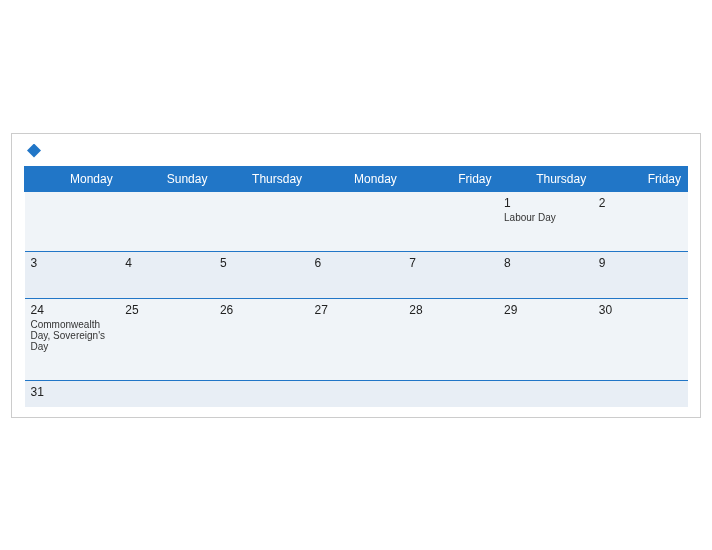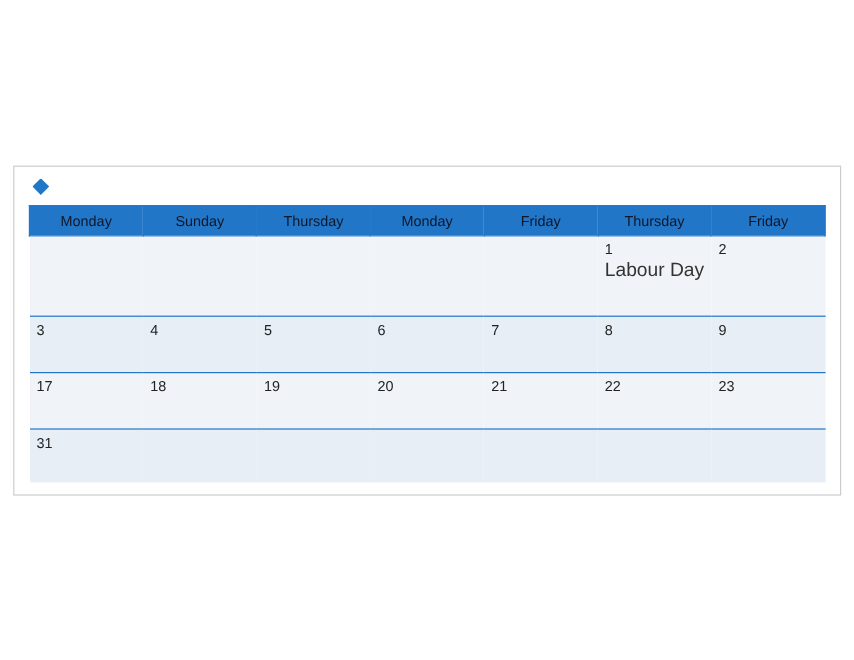--- a/index.html
+++ b/index.html
@@ -59,53 +59,53 @@
       color: #333;
       align-self: flex-start;
       padding-top: 4px;
     }
     .cal-table {
       width: 100%;
       border-collapse: collapse;
     }
     .cal-table thead tr th {
       background: #2176c7;
-      color: #0f172a;
+      color: #ffffff;
       font-size: 12px;
       font-weight: normal;
       padding: 5px 6px;
-      text-align: center;
+      text-align: right;
       border: 1px solid #2176c7;
     }
     .cal-table tbody tr {
       background: #f0f4f8;
     }
     .cal-table tbody tr:nth-child(even) {
       background: #e8eef5;
     }
     .cal-table tbody td {
       border-top: 1.5px solid #2176c7;
       border-bottom: none;
       border-left: none;
       border-right: none;
       vertical-align: top;
       padding: 4px 6px 28px 6px;
       font-size: 12px;
       color: #222;
       width: calc(100% / 7);
     }
     .cal-table tbody tr:last-child td {
-      padding-bottom: 26px;
+      padding-bottom: 8px;
     }
     .day-num {
       font-size: 12px;
       display: block;
     }
     .event-label {
-      font-size: 16px;
+      font-size: 10px;
       color: #333;
       display: block;
       margin-top: 2px;
     }
     .logo-row {
       display: flex;
       align-items: center;
       gap: 1px;
     }
   </style>
@@ -170,39 +170,40 @@
           </td>
           <td>
             <span class="day-num">8</span>
           </td>
           <td>
             <span class="day-num">9</span>
           </td>
         </tr>
         <tr>
           <td>
-            <span class="day-num">17</span>
-          </td>
-          <td>
-            <span class="day-num">18</span>
-          </td>
-          <td>
-            <span class="day-num">19</span>
-          </td>
-          <td>
-            <span class="day-num">20</span>
-          </td>
-          <td>
-            <span class="day-num">21</span>
-          </td>
-          <td>
-            <span class="day-num">22</span>
-          </td>
-          <td>
-            <span class="day-num">23</span>
+            <span class="day-num">24</span>
+            <span class="event-label">Commonwealth Day, Sovereign's Day</span>
+          </td>
+          <td>
+            <span class="day-num">25</span>
+          </td>
+          <td>
+            <span class="day-num">26</span>
+          </td>
+          <td>
+            <span class="day-num">27</span>
+          </td>
+          <td>
+            <span class="day-num">28</span>
+          </td>
+          <td>
+            <span class="day-num">29</span>
+          </td>
+          <td>
+            <span class="day-num">30</span>
           </td>
         </tr>
         <tr>
           <td>
             <span class="day-num">31</span>
           </td>
           <td></td>
           <td></td>
           <td></td>
           <td></td>

